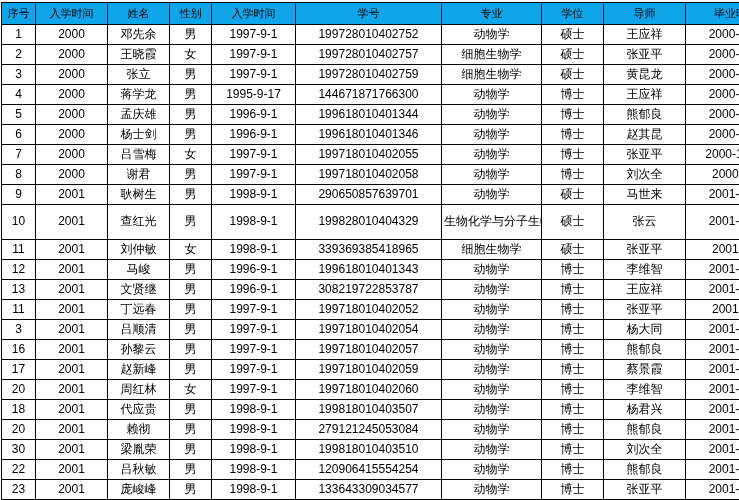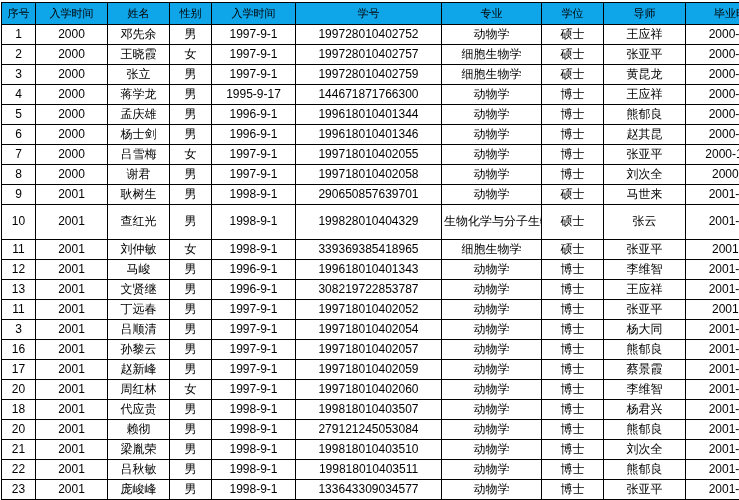--- a/index.html
+++ b/index.html
@@ -326,38 +326,38 @@
           <td>赖彻</td>
           <td>男</td>
           <td>1998-9-1</td>
           <td class="cell-id">279121245053084</td>
           <td>动物学</td>
           <td>博士</td>
           <td>熊郁良</td>
           <td>2001-7-21</td>
         </tr>
         <tr>
-          <td>21</td>
+          <td>30</td>
           <td>2001</td>
           <td>梁胤荣</td>
           <td>男</td>
           <td>1998-9-1</td>
           <td class="cell-id">199818010403510</td>
           <td>动物学</td>
           <td>博士</td>
           <td>刘次全</td>
           <td>2001-8-16</td>
         </tr>
         <tr>
           <td>22</td>
           <td>2001</td>
           <td>吕秋敏</td>
           <td>男</td>
           <td>1998-9-1</td>
-          <td class="cell-id">199818010403511</td>
+          <td class="cell-id">120906415554254</td>
           <td>动物学</td>
           <td>博士</td>
           <td>熊郁良</td>
           <td>2001-8-23</td>
         </tr>
         <tr>
           <td>23</td>
           <td>2001</td>
           <td>庞峻峰</td>
           <td>男</td>

